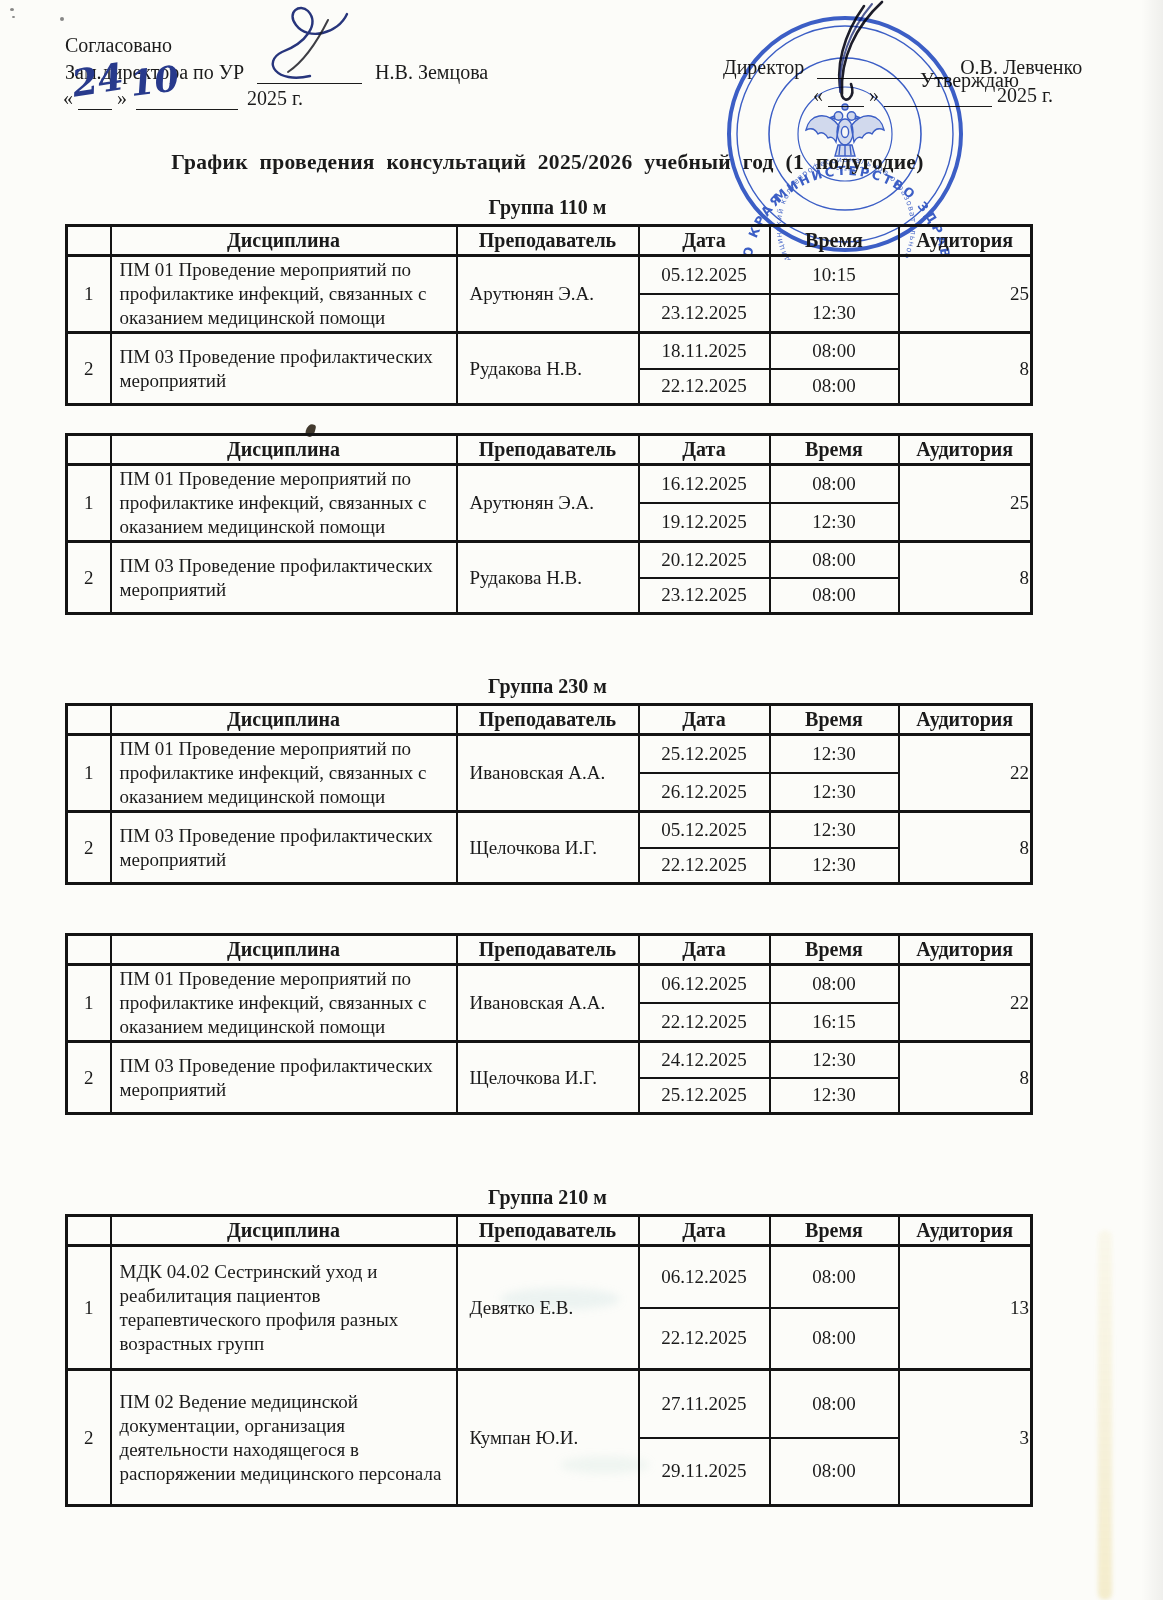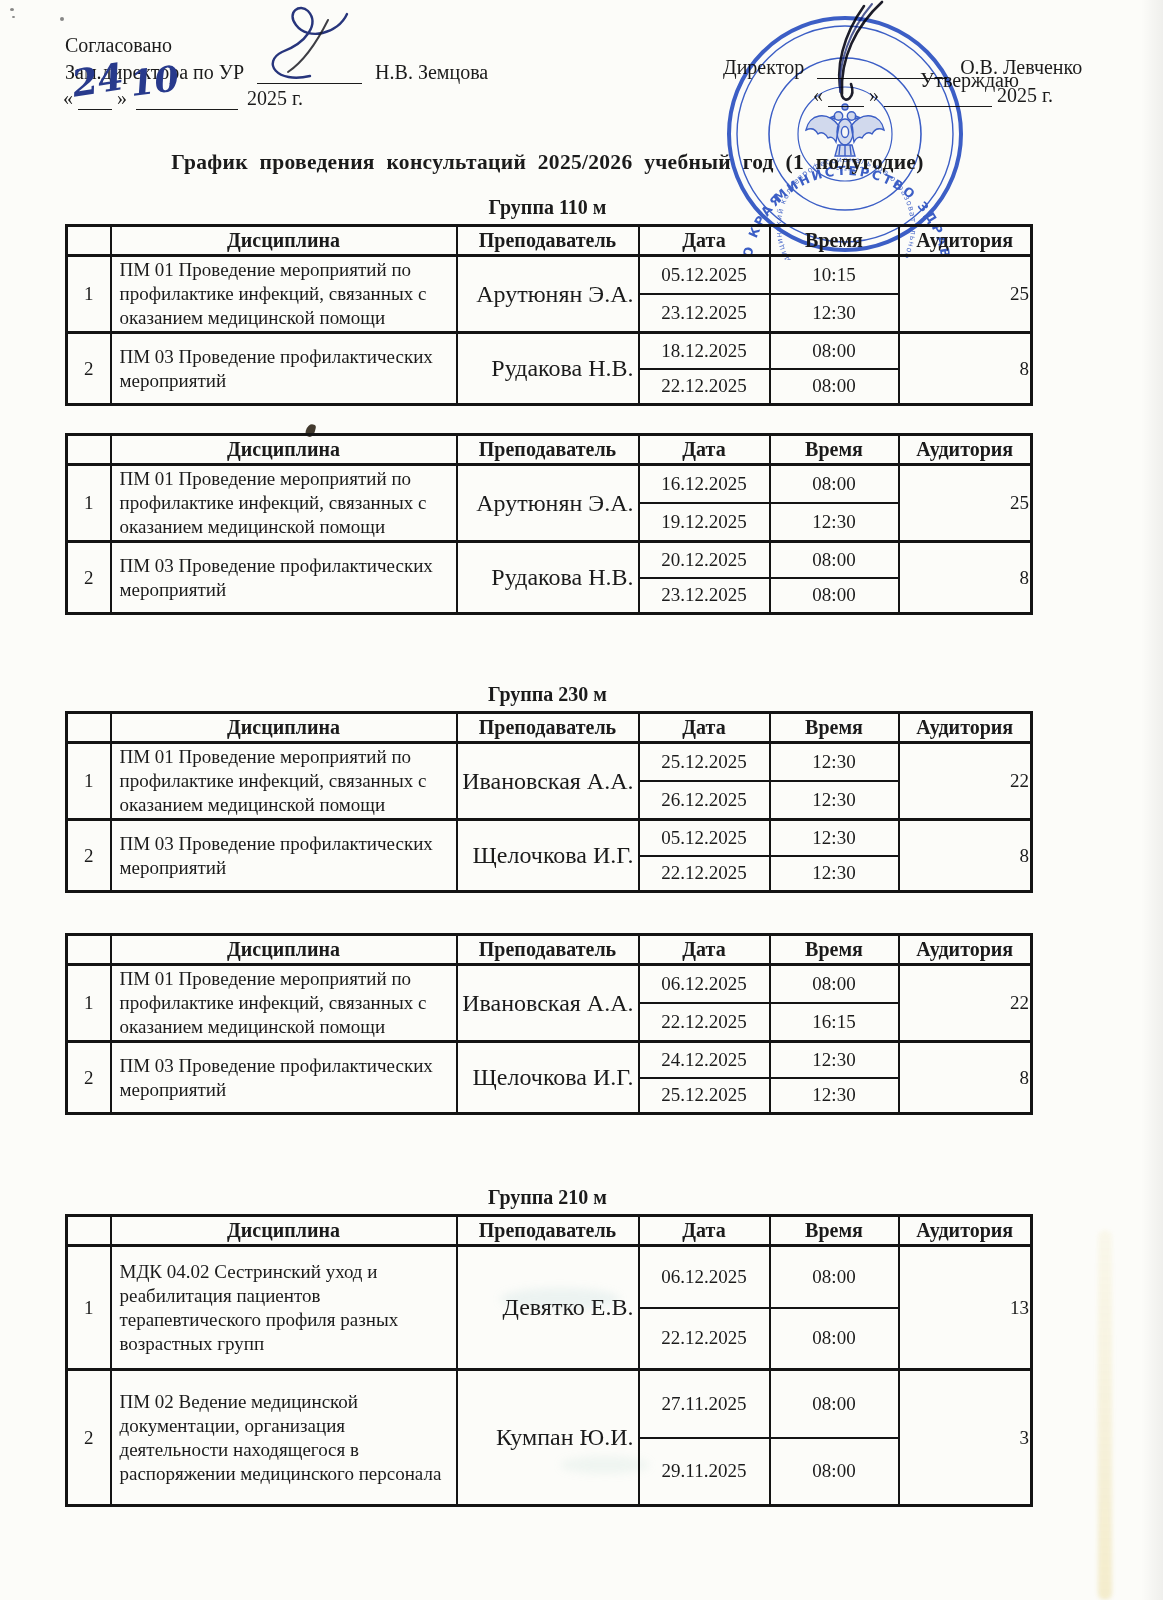--- a/index.html
+++ b/index.html
@@ -31,21 +31,21 @@
   .group-section{position:absolute;left:0;width:936px;}
   .group-title{width:965px;margin-left:65px;text-align:center;
     font-size:20px;font-weight:bold;margin-bottom:5px;}
   table.sched{border-collapse:collapse;table-layout:fixed;width:965px;margin-left:65px;
     border:3px solid #141414;}
   table.sched th,table.sched td{border:2px solid #141414;overflow:hidden;}
   table.sched th{font-size:20px;font-weight:bold;height:27px;padding:0 2px;
     border-bottom:3px solid #141414;}
   td.c-num{text-align:center;font-size:19px;}
   td.c-disc{font-size:19px;line-height:24px;padding:1px 6px 1px 8px;vertical-align:middle;}
-  td.c-teach{font-size:24px;padding:0 4px 0 0;vertical-align:middle;text-align:right;}
+  td.c-teach{font-size:19px;padding:0 4px 0 12px;vertical-align:middle;}
   td.c-date,td.c-time{text-align:center;font-size:19px;vertical-align:middle;}
   td.c-room{text-align:right;font-size:19px;vertical-align:middle;}
   tr.row-sep td{border-top:3px solid #141414;}
 
   
   .stamp{position:absolute;left:713px;top:8px;width:264px;height:252px;
     mix-blend-mode:multiply;opacity:.92;}
   .sig{position:absolute;mix-blend-mode:multiply;}
   .ink-artifact{position:absolute;left:306px;top:424px;width:9px;height:13px;
     background:#2d2517;border-radius:70% 30% 55% 45%;transform:rotate(14deg);opacity:.9;}
@@ -169,21 +169,21 @@
             <td class="c-room" rowspan="2">25</td>
           </tr>
           <tr style="height: 36px;">
             <td class="c-date">23.12.2025</td>
             <td class="c-time">12:30</td>
           </tr>
           <tr class="row-sep" style="height: 36px;">
             <td class="c-num" rowspan="2">2</td>
             <td class="c-disc" rowspan="2">ПМ 03 Проведение профилактических мероприятий</td>
             <td class="c-teach" rowspan="2">Рудакова Н.В.</td>
-            <td class="c-date">18.12.2025</td>
+            <td class="c-date">18.11.2025</td>
             <td class="c-time">08:00</td>
             <td class="c-room" rowspan="2">8</td>
           </tr>
           <tr style="height: 36px;">
             <td class="c-date">22.12.2025</td>
             <td class="c-time">08:00</td>
           </tr>
         </tbody>
     </table>
   </div>
@@ -230,21 +230,21 @@
             <td class="c-room" rowspan="2">8</td>
           </tr>
           <tr style="height: 36px;">
             <td class="c-date">23.12.2025</td>
             <td class="c-time">08:00</td>
           </tr>
         </tbody>
     </table>
   </div>
 
-  <div class="group-section" style="top: 675px; margin-top: 8px;">
+  <div class="group-section" style="top: 675px;">
     <div class="group-title">Группа 230 м</div>
     <table class="sched">
       <colgroup>
         <col style="width:44px">
           <col style="width:346px">
           <col style="width:182px">
         <col style="width:131px">
           <col style="width:129px">
           <col style="width:133px">
       </colgroup>

